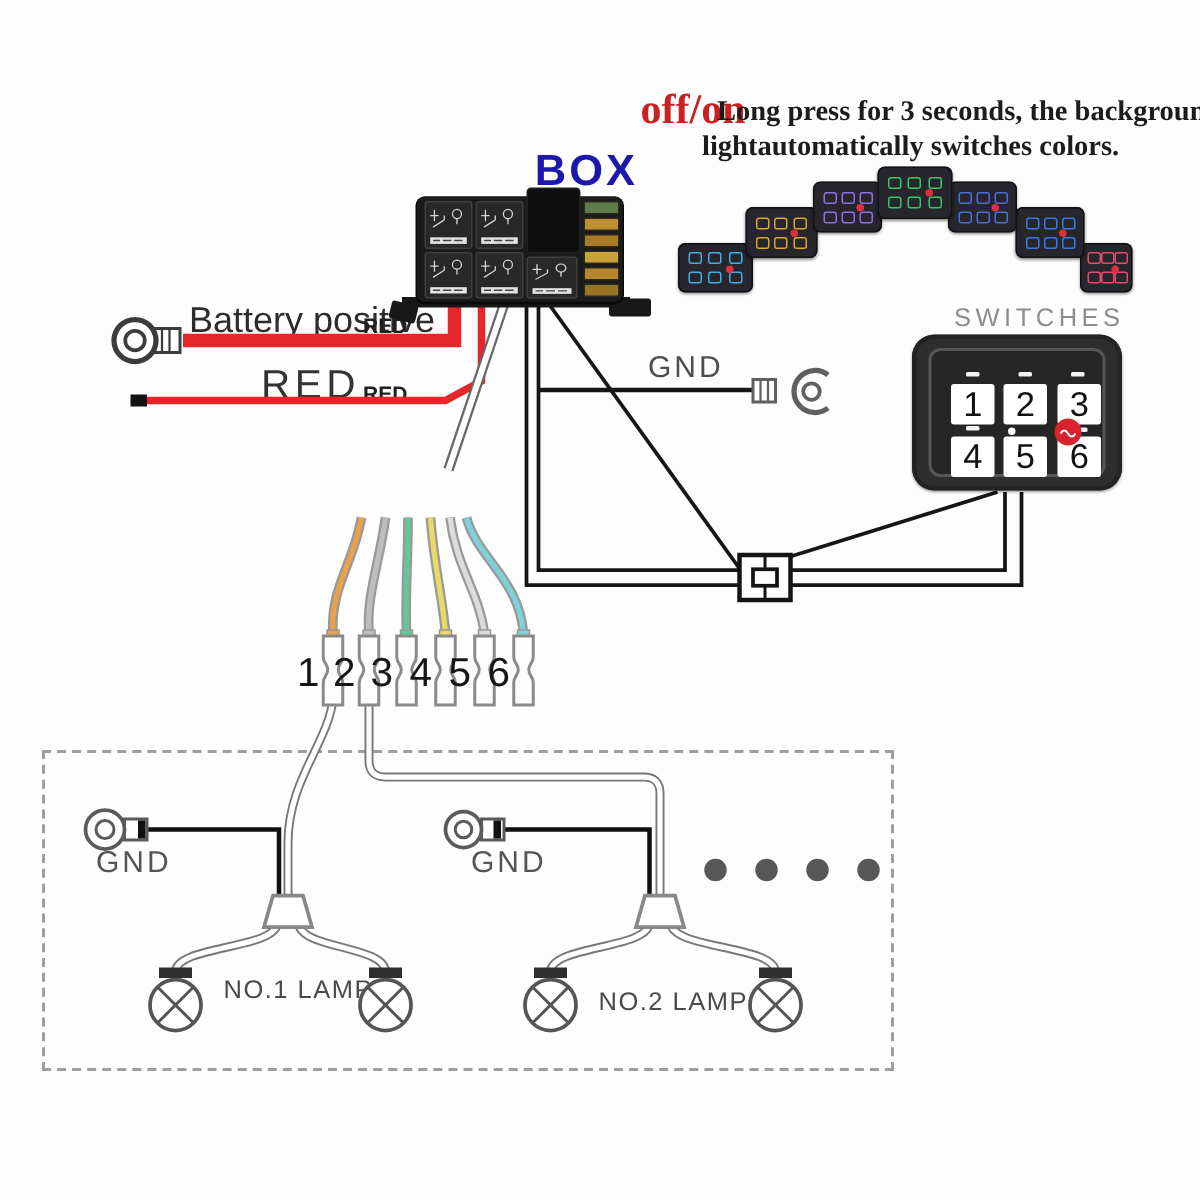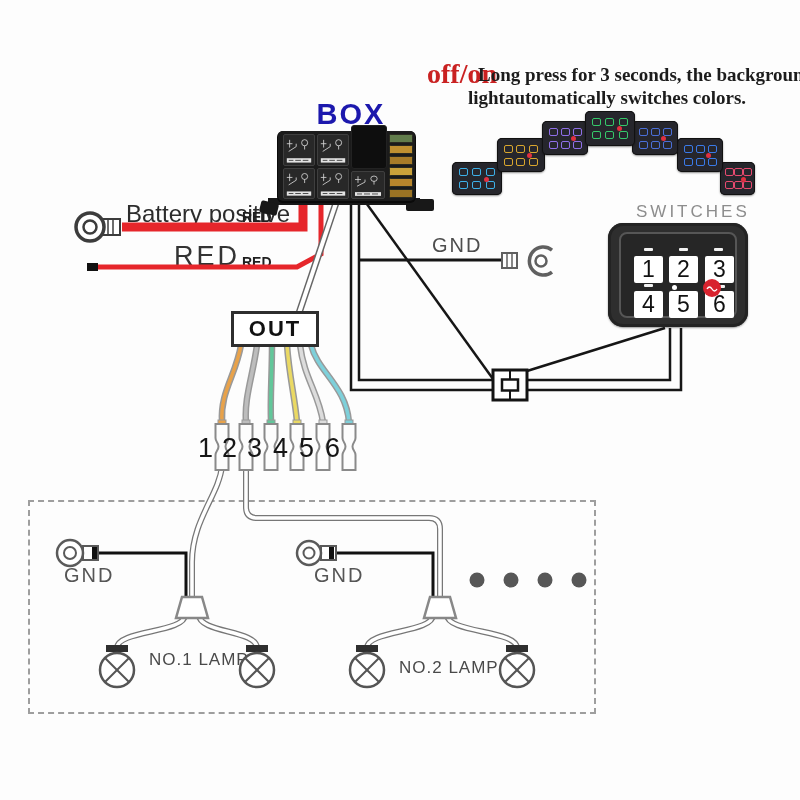--- a/index.html
+++ b/index.html
@@ -376,28 +376,25 @@
       <div class="key" style="left:84px;top:57px;">6</div>
       <div id="key-dot"></div>
       <div id="key-red">
         <svg width="14" height="10" viewBox="0 0 14 10">
             <path d="M2,6 q2.5,-4 5,0 q2.5,4 5,0" fill="none" stroke="#fff" stroke-width="1.4"></path>
           </svg>
       </div>
     </div>
   </div>
 
-  <div id="out-box" class="abs">
-    <span>OUT</span>
-  </div>
 
   <div class="lbl" id="lbl-offon" style="color: rgb(201, 33, 33); margin-left: 10px;">off/on</div>
   <div class="lbl" id="lbl-line1">Long press for 3 seconds, the background</div>
   <div class="lbl" id="lbl-line2">lightautomatically switches colors.</div>
-  <div class="lbl" id="lbl-boxtitle" style="color: rgb(28, 24, 173);">BOX</div>
+  <div class="lbl" id="lbl-boxtitle" style="color: rgb(28, 24, 173); margin-left: 40px;">BOX</div>
   <div class="lbl" id="lbl-batt">Battery positive</div>
   <div class="lbl" id="lbl-red-top">RED</div>
   <div class="lbl" id="lbl-red-big">RED</div>
   <div class="lbl" id="lbl-red-bot">RED</div>
   <div class="lbl" id="lbl-gnd-top">GND</div>
   <div class="lbl" id="lbl-switches">SWITCHES</div>
   <div class="lbl" id="lbl-gnd1">GND</div>
   <div class="lbl" id="lbl-gnd2">GND</div>
   <div class="lbl" id="lbl-lamp1">NO.1  LAMP</div>
   <div class="lbl" id="lbl-lamp2">NO.2  LAMP</div>

